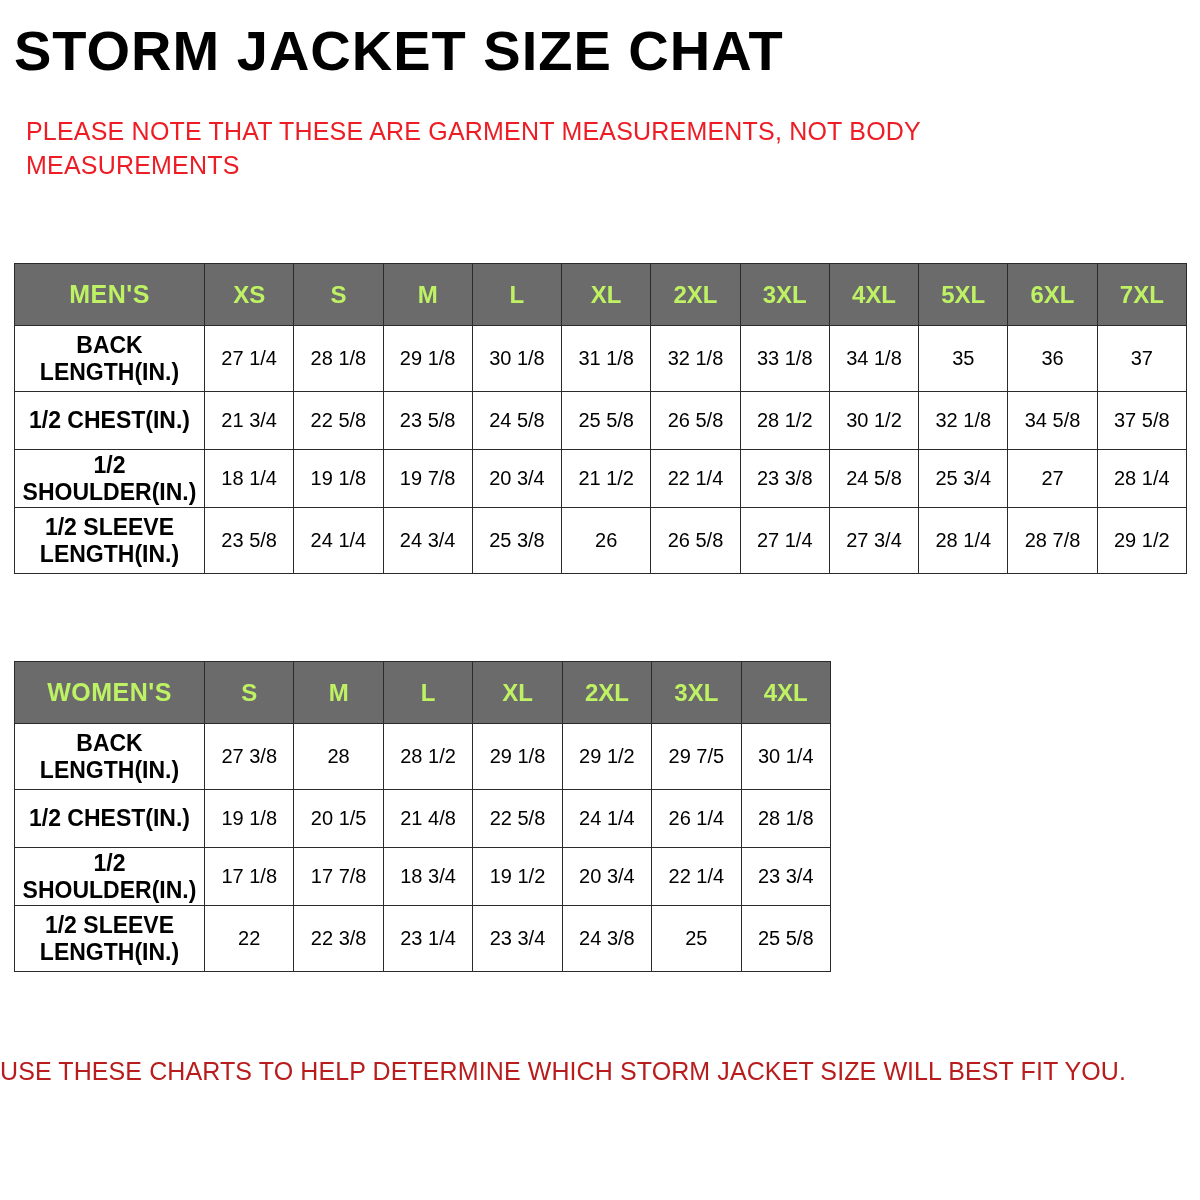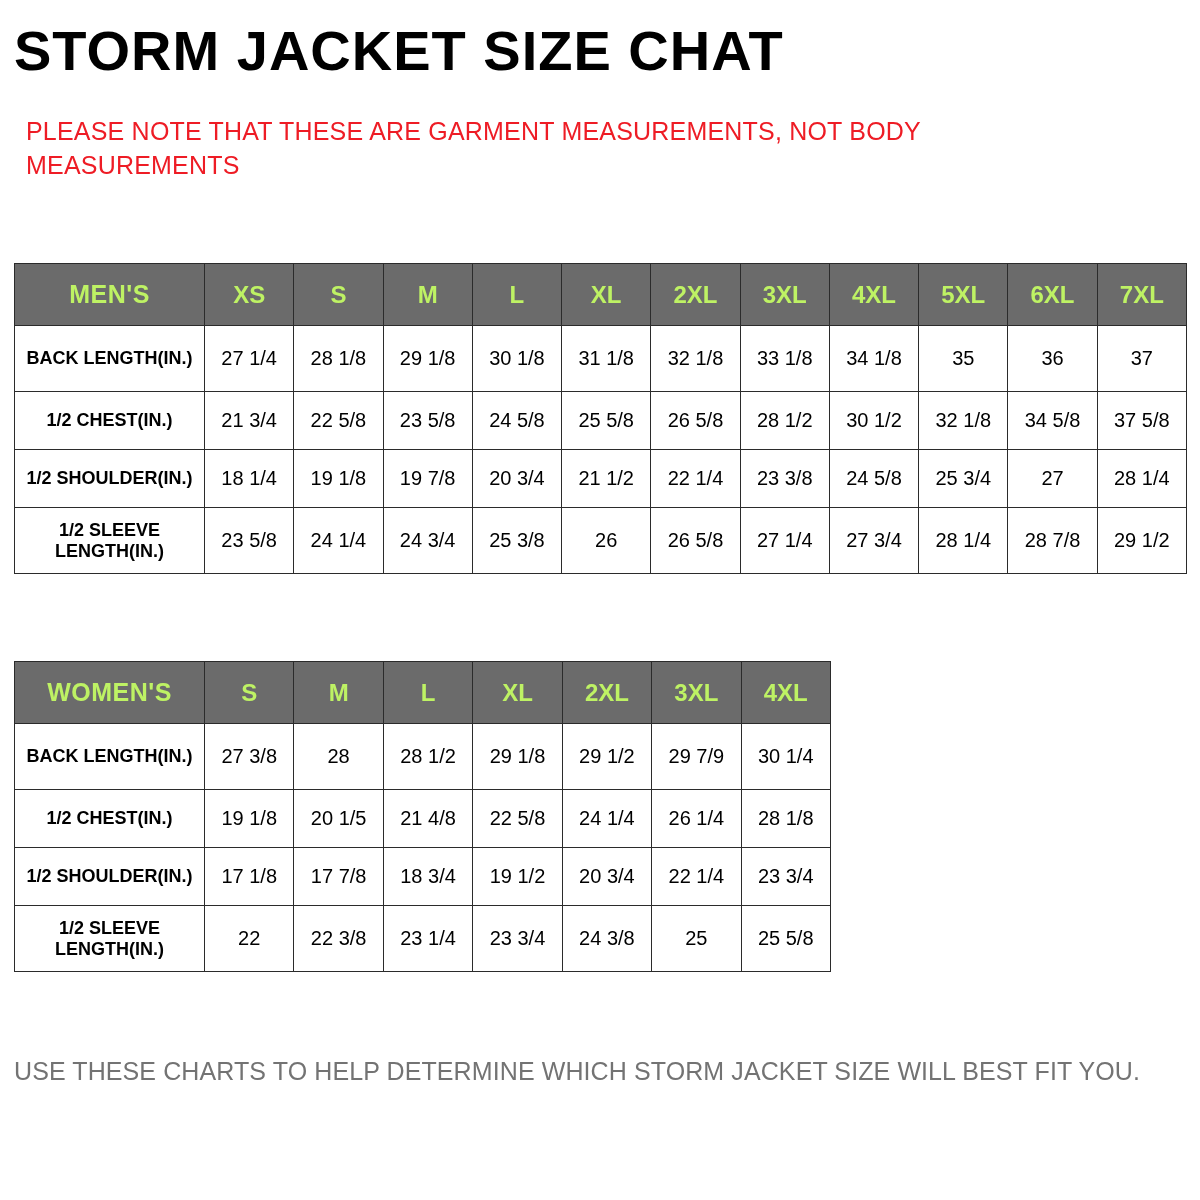--- a/index.html
+++ b/index.html
@@ -81,39 +81,39 @@
   }
 
   .size-table tbody td {
     background: #ffffff;
     color: #000000;
     font-size: 20px;
     font-weight: normal;
     height: 58px;
   }
   .size-table tbody td.rowlabel {
-    font-size: 18px;
+    font-size: 23px;
     font-weight: bold;
     line-height: 1.15;
     padding: 0 4px;
   }
   .size-table tbody tr.tall td { height: 66px; }
 
   
   .mens colgroup .c-label { width: 190px; }
   .womens colgroup .c-label { width: 190px; }
 
   
   .footer-note {
     position: absolute;
-    left: 14px;
+    left: 0;
     top: 1057px;
     width: 1160px;
     font-size: 25px;
-    color: #737373;
+    color: #b91c1c;
     font-weight: normal;
     letter-spacing: 0.1px;
     white-space: nowrap;
   }
 </style>
 </head>
 <body>
 
 <div class="page">
 
@@ -236,21 +236,21 @@
         </tr>
     </thead>
     <tbody>
         <tr class="tall">
           <td class="rowlabel">BACK LENGTH(IN.)</td>
           <td>27 3/8</td>
           <td>28</td>
           <td>28 1/2</td>
           <td>29 1/8</td>
           <td>29 1/2</td>
-          <td>29 7/9</td>
+          <td>29 7/5</td>
           <td>30 1/4</td>
         </tr>
         <tr>
           <td class="rowlabel">1/2 CHEST(IN.)</td>
           <td>19 1/8</td>
           <td>20 1/5</td>
           <td>21 4/8</td>
           <td>22 5/8</td>
           <td>24 1/4</td>
           <td>26 1/4</td>

